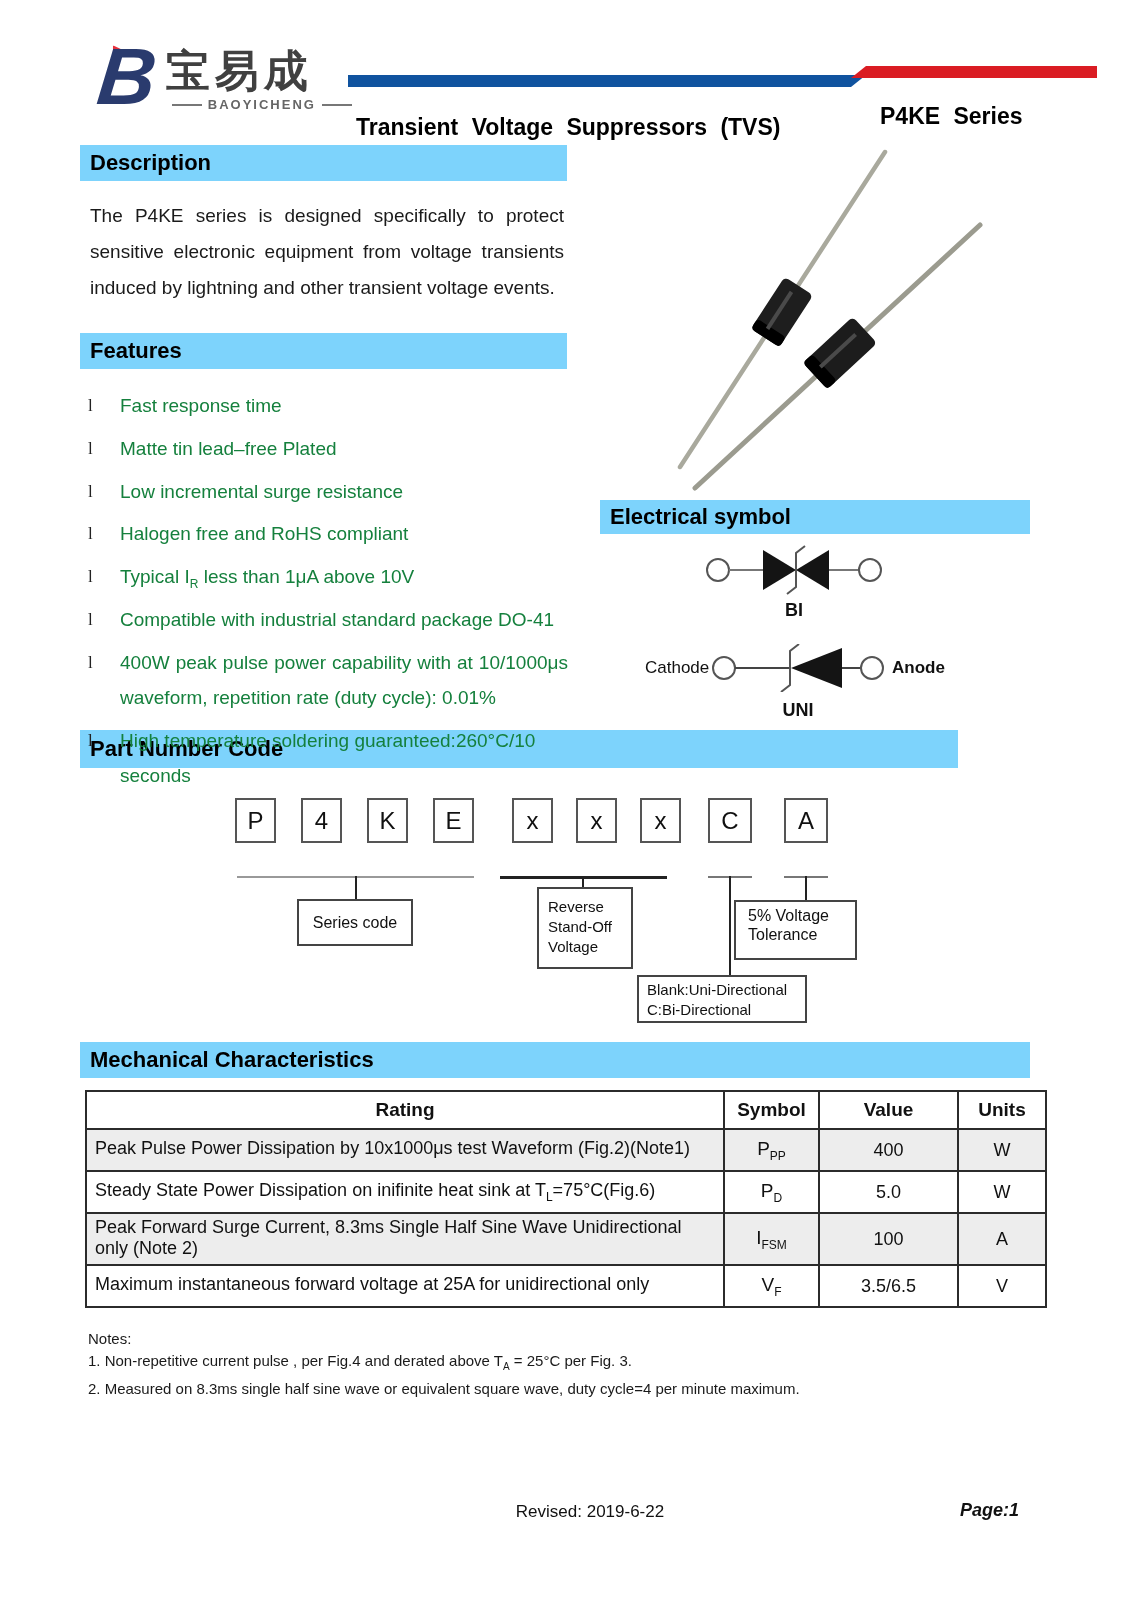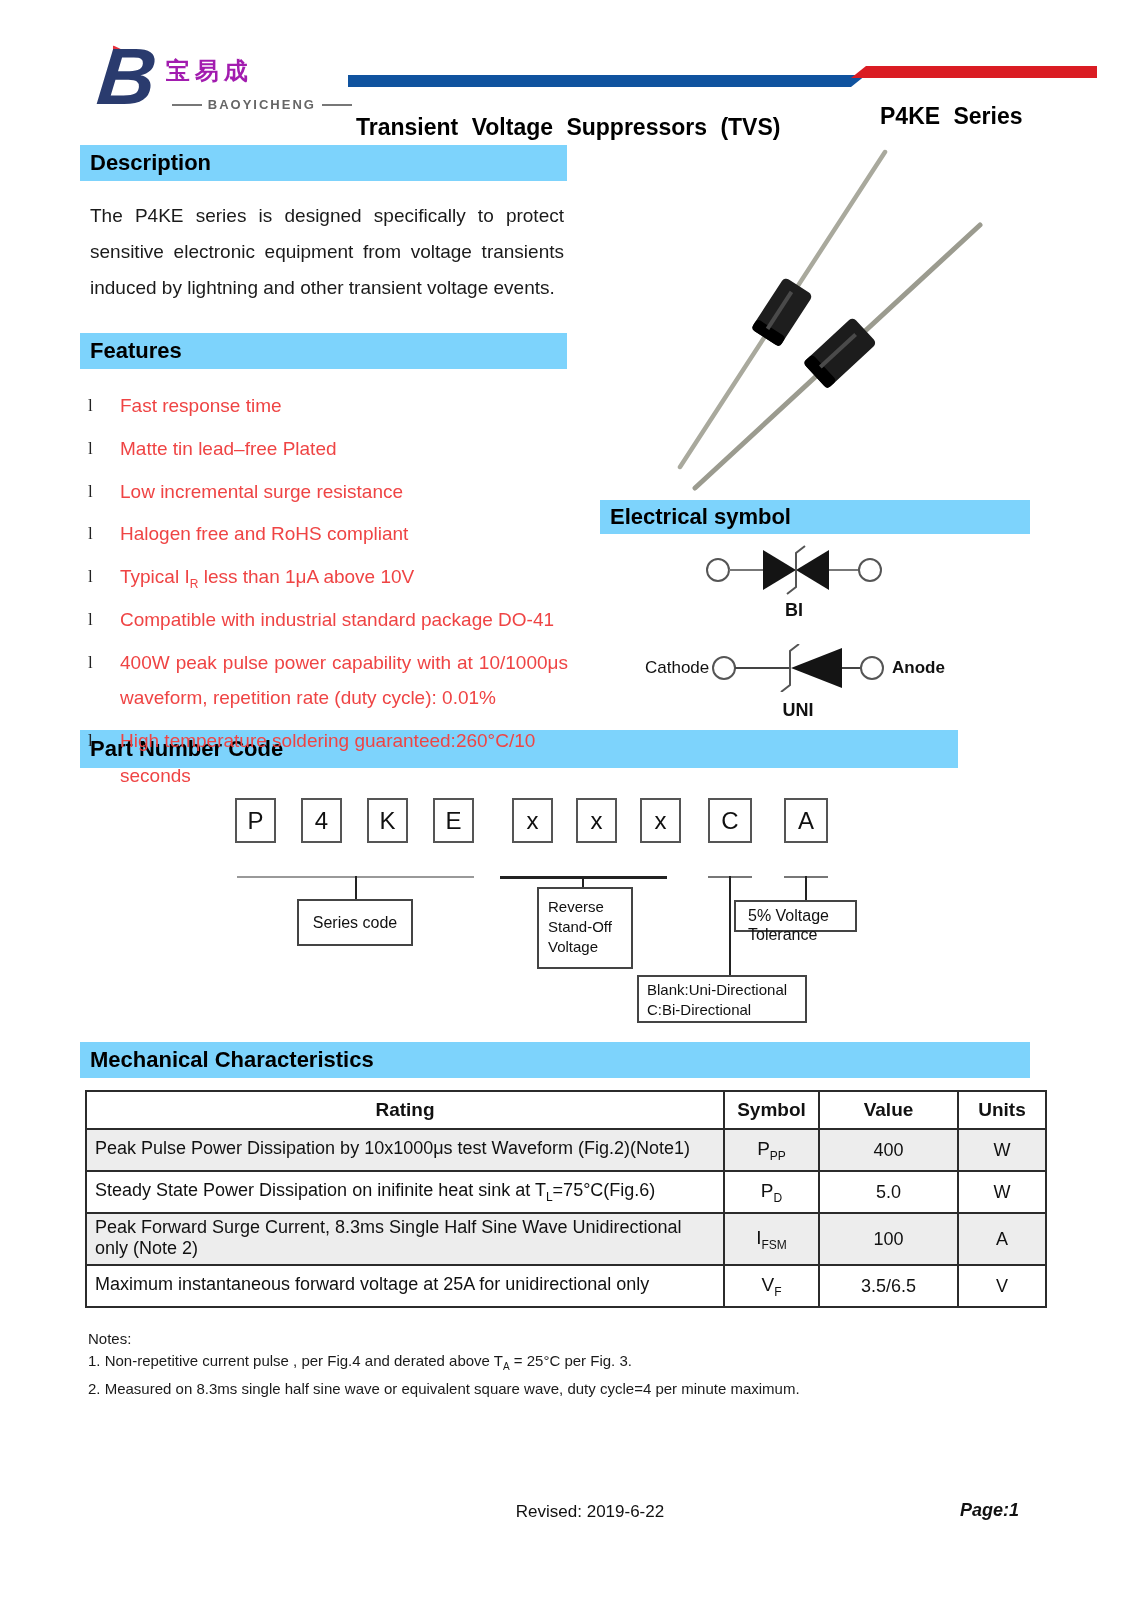--- a/index.html
+++ b/index.html
@@ -6,21 +6,21 @@
   .page { position:relative; width:1130px; height:1600px; background:#ffffff;
           font-family:"Liberation Sans", sans-serif; color:#111; overflow:hidden; }
 
   
   .logo { position:absolute; left:98px; top:44px; display:flex; align-items:flex-start; }
   .logo-b { font-size:80px; line-height:66px; font-weight:bold; font-style:italic;
             color:#2a3b6e; transform:skewX(-6deg); letter-spacing:-2px; }
   .logo-tri { position:absolute; left:14px; top:2px; width:17px; height:15px;
               background:#e8313d; clip-path:polygon(10% 100%, 0 0, 100% 40%); transform:rotate(6deg); }
   .logo-right { margin-left:12px; margin-top:4px; }
-  .logo-cn { font-size:24px; font-weight:bold; color:#a21caf; letter-spacing:5px; line-height:46px; }
+  .logo-cn { font-size:44px; font-weight:bold; color:#404040; letter-spacing:5px; line-height:46px; }
   .logo-en { margin-top:3px; display:flex; align-items:center; color:#666;
              font-size:13px; letter-spacing:2px; font-weight:bold; }
   .logo-en::before,.logo-en::after { content:""; width:30px; height:2px; background:#777; margin:0 6px; }
 
   
   .bar-blue { position:absolute; left:348px; top:75px; width:518px; height:12px; background:#10539f;
               clip-path:polygon(0 0,100% 0,calc(100% - 15px) 100%,0 100%); }
   .bar-red  { position:absolute; left:851px; top:66px; width:246px; height:12px; background:#da1c23;
               clip-path:polygon(15px 0,100% 0,100% 100%,0 100%); }
   .doc-title  { position:absolute; left:356px; top:114px; font-size:23px; font-weight:bold; word-spacing:7px; color:#000; }
@@ -39,41 +39,41 @@
   .desc-text { position:absolute; left:90px; top:198px; width:474px;
                font-size:19px; line-height:36px; text-align:justify; color:#1a1a1a; }
 
   
   .photo { position:absolute; left:610px; top:135px; }
 
   
   .features { position:absolute; left:88px; top:388px; width:484px; list-style:none; margin:0; padding:0; }
   .features li { display:flex; line-height:35px; }
   .bullet { width:32px; flex:none; font-family:"Liberation Serif", serif; font-size:17px; color:#222; }
-  .ftext { font-size:19px; color:#ef4444; }
+  .ftext { font-size:19px; color:#15803d; }
   li.wrap2 .ftext { width:448px; text-align:justify; }
   sub { font-size:12px; }
 
   
   .esym { position:absolute; }
   .lbl-bi  { position:absolute; left:705px; top:600px; width:178px; text-align:center; font-weight:bold; font-size:18px; }
   .lbl-uni { position:absolute; left:712px; top:700px; width:172px; text-align:center; font-weight:bold; font-size:18px; }
   .lbl-cathode { position:absolute; left:645px; top:658px; font-weight:normal; font-size:17px; }
   .lbl-anode   { position:absolute; left:892px; top:658px; font-weight:bold; font-size:17px; }
 
   
   .pn-box { position:absolute; top:798px; width:41px; height:45px; border:2px solid #555; background:#fff;
             display:flex; align-items:center; justify-content:center; font-size:24px; box-sizing:border-box; }
   .pnline { position:absolute; background:#222; }
   .pn-label { position:absolute; border:2px solid #444; background:#fff; box-sizing:border-box;
               font-size:15px; line-height:20px; color:#111; }
   #pn-series { left:297px; top:899px; width:116px; height:47px; display:flex; align-items:center;
                justify-content:center; font-size:16px; }
   #pn-reverse { left:537px; top:887px; width:96px; height:82px; padding:8px 0 0 9px; }
-  #pn-tol { left:734px; top:900px; width:123px; height:32px; padding:4px 0 0 12px; font-size:16px; line-height:19px; }
+  #pn-tol { left:734px; top:900px; width:123px; height:60px; padding:4px 0 0 12px; font-size:16px; line-height:19px; }
   #pn-dir { left:637px; top:975px; width:170px; height:48px; padding:3px 0 0 8px; line-height:20px; }
 
   
   .mech-table { position:absolute; left:85px; top:1090px; width:960px; border-collapse:collapse;
                 table-layout:fixed; font-size:18px; color:#111;border-radius:28px; }
   .mech-table th, .mech-table td { border:2px solid #2b2b2b; }
   .mech-table th { font-size:19px; height:34px; font-weight:bold; }
   .mech-table td { text-align:center; }
   .mech-table td.rating { text-align:left; padding:2px 8px; }
   .mech-table .sym { font-size:19px; }

